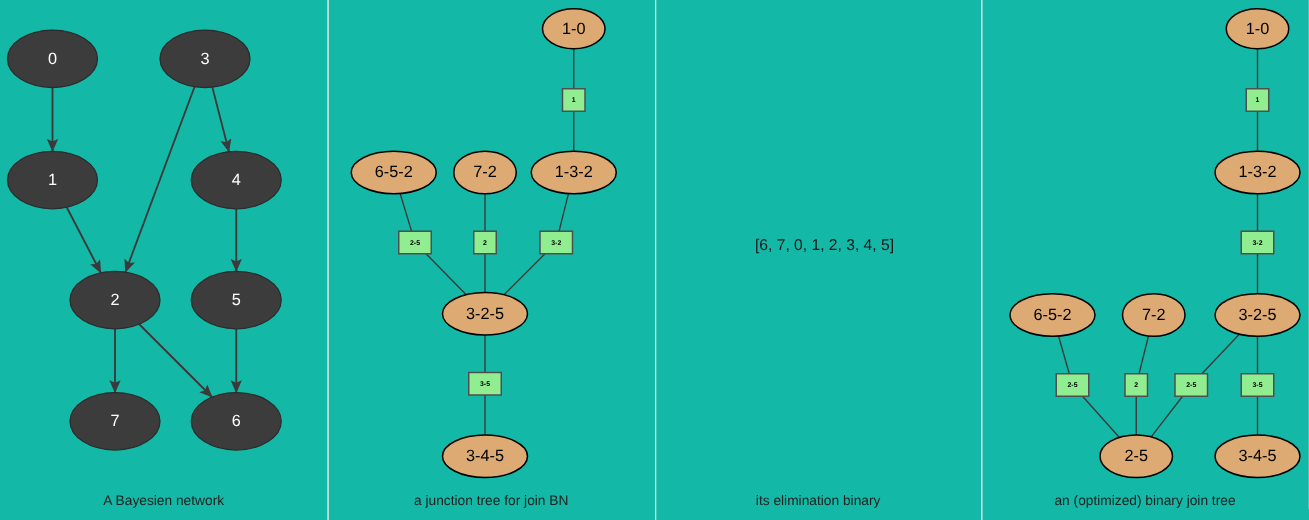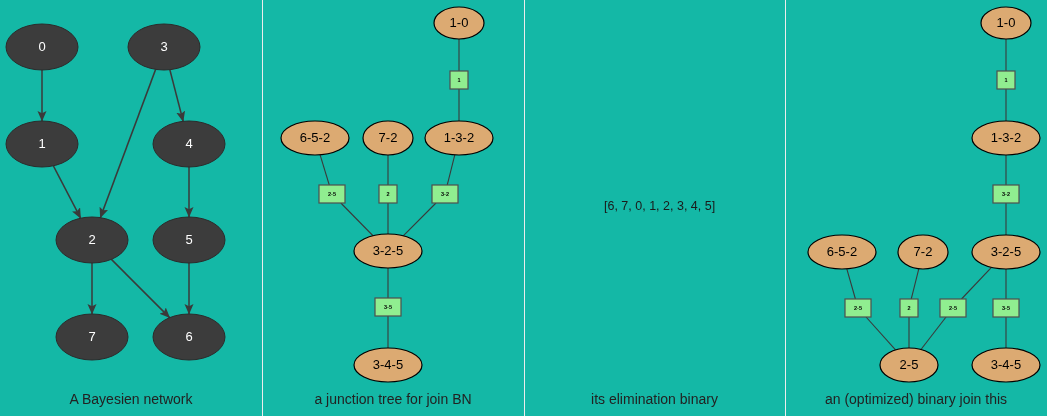--- a/index.html
+++ b/index.html
@@ -31,21 +31,21 @@
     position: absolute;
     left: 0;
     top: 0;
   }
   .caption {
     position: absolute;
     bottom: 9px;
     left: 0;
     width: 100%;
     text-align: center;
-    font-size: 14px;
+    font-size: 11px;
     color: #222;
     font-family: "Liberation Sans", sans-serif;
     white-space: nowrap;
   }
   .order-text {
     position: absolute;
     font-size: 12.5px;
     color: #1a1a1a;
     font-family: "Liberation Sans", sans-serif;
     white-space: nowrap;
@@ -198,21 +198,21 @@
           <g>
             <ellipse cx="126" cy="365" rx="34" ry="17" fill="#dcaa72" stroke="#000000" stroke-width="1.2"></ellipse>
             <text x="126" y="365.5" class="node-label-jt">3-4-5</text>
           </g>
         </g>
       </svg>
       <div class="caption">a junction tree for join BN</div>
     </div>
     <div class="panel" style="left: 524px; width: 261px;">
       <div class="divider" style="left: 0px;"></div>
-      <div class="order-text" style="left: 80px; top: 199px;">[6, 7, 0, 1, 2, 3, 4, 5]</div>
+      <div class="order-text" style="left: 80px; top: 189px;">[6, 7, 0, 1, 2, 3, 4, 5]</div>
       <div class="caption">its elimination binary</div>
     </div>
     <div class="panel" style="left: 785px; width: 262px;">
       <div class="divider" style="left: 0px;"></div>
       <svg width="262" height="392" viewBox="0 0 262 392">
         <defs>
           <marker id="arrow-binary-join-tree" markerWidth="8" markerHeight="8" refX="6.6" refY="3" orient="auto" markerUnits="strokeWidth">
             <path d="M0,0 L7,3 L0,6 L1.4,3 z" fill="#3a3a3a"></path>
           </marker>
         </defs>
@@ -278,15 +278,15 @@
           <g>
             <ellipse cx="124" cy="365" rx="29" ry="17" fill="#dcaa72" stroke="#000000" stroke-width="1.2"></ellipse>
             <text x="124" y="365.5" class="node-label-jt">2-5</text>
           </g>
           <g>
             <ellipse cx="221" cy="365" rx="34" ry="17" fill="#dcaa72" stroke="#000000" stroke-width="1.2"></ellipse>
             <text x="221" y="365.5" class="node-label-jt">3-4-5</text>
           </g>
         </g>
       </svg>
-      <div class="caption">an (optimized) binary join this</div>
+      <div class="caption">an (optimized) binary join tree</div>
     </div>
   </div>
 
 </body></html>

